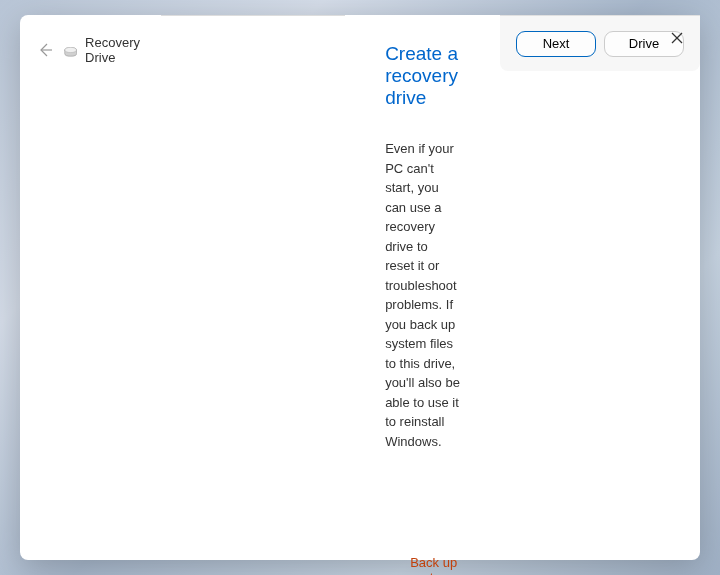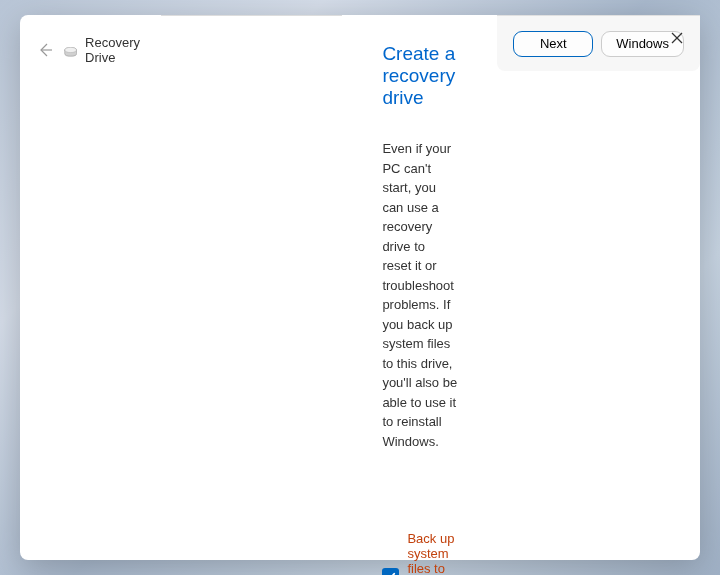--- a/index.html
+++ b/index.html
@@ -89,21 +89,21 @@
     .heading {
       color: #0066cc;
       font-size: 19px;
       font-weight: 400;
       margin-bottom: 30px;
     }
     .description {
       font-size: 13px;
       color: #333;
       line-height: 1.5;
-      margin-bottom: 80px;
+      margin-bottom: 104px;
       max-width: 560px;
     }
     .checkbox-row {
       display: flex;
       align-items: center;
       gap: 8px;
     }
     .checkbox {
       width: 17px;
       height: 17px;
@@ -189,16 +189,16 @@
         <svg viewBox="0 0 12 12">
           <path d="M2 6 L5 9 L10 3" stroke="#fff" stroke-width="2" fill="none" stroke-linecap="round" stroke-linejoin="round"></path>
         </svg>
       </div>
       <div class="checkbox-label">Back up system files to the recovery drive.</div>
     </div>
   </div>
 
   <div class="footer">
     <button class="btn primary">Next</button>
-    <button class="btn">Windows</button>
+    <button class="btn">Drive</button>
   </div>
 
 </div>
 
 </body></html>

